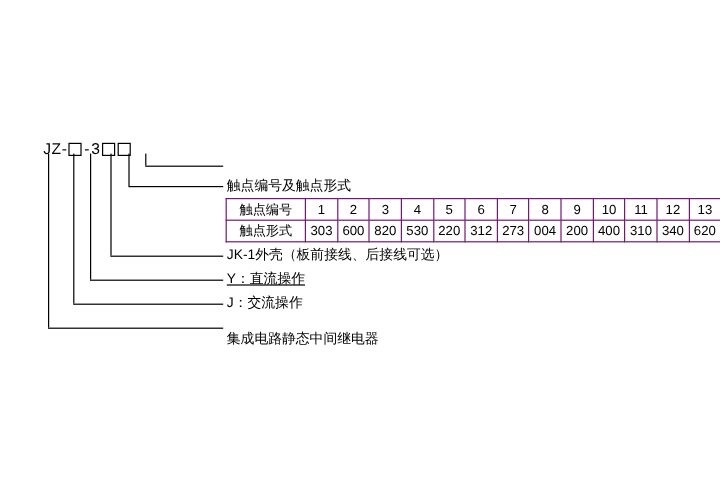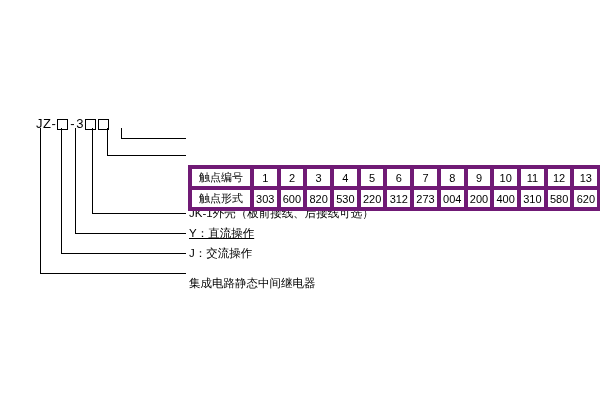--- a/index.html
+++ b/index.html
@@ -73,21 +73,21 @@
   .tbl-wrap {
     position: absolute;
     left: 160px;
     top: 165px;
   }
   table.contact-tbl {
     border-collapse: collapse;
     font-size: 11px;
   }
   table.contact-tbl td {
-    border: 4px solid #701a75;
+    border: 1px solid #701a75;
     text-align: center;
     height: 17px;
     padding: 0 1px;
     white-space: nowrap;
     color: #000;
   }
   table.contact-tbl td.hdr {
     width: 58px;
     padding: 0 4px;
   }
@@ -115,20 +115,21 @@
 
   <div class="vline" style="left:47px; top:128px; height:105px;"></div>
   <div class="hline" style="left:47px; top:233px; width:111px;"></div>
 
   <div class="vline" style="left:33px; top:128px; height:125px;"></div>
   <div class="hline" style="left:33px; top:253px; width:125px;"></div>
 
   <div class="vline" style="left:12px; top:128px; height:145px;"></div>
   <div class="hline" style="left:12px; top:273px; width:146px;"></div>
 
+  <div class="note" style="left:161px; top:148px;">触点编号及触点形式</div>
   <div class="note" style="left:161px; top:206px;">JK-1外壳（板前接线、后接线可选）</div>
   <div class="note" style="left:161px; top:226px;text-decoration:underline;">Y：直流操作</div>
   <div class="note" style="left:161px; top:246px;">J：交流操作</div>
   <div class="note" style="left:161px; top:276px;">集成电路静态中间继电器</div>
 
   <div class="tbl-wrap">
     <table class="contact-tbl">
       <tbody>
         <tr>
           <td class="hdr">触点编号</td>
@@ -153,21 +154,21 @@
           <td class="cell">600</td>
           <td class="cell">820</td>
           <td class="cell">530</td>
           <td class="cell">220</td>
           <td class="cell">312</td>
           <td class="cell">273</td>
           <td class="cell">004</td>
           <td class="cell">200</td>
           <td class="cell">400</td>
           <td class="cell">310</td>
-          <td class="cell">580</td>
+          <td class="cell">340</td>
           <td class="cell">620</td>
           <td class="cell">332</td>
         </tr>
       </tbody>
     </table>
   </div>
 
 </div>
 
 </body></html>

